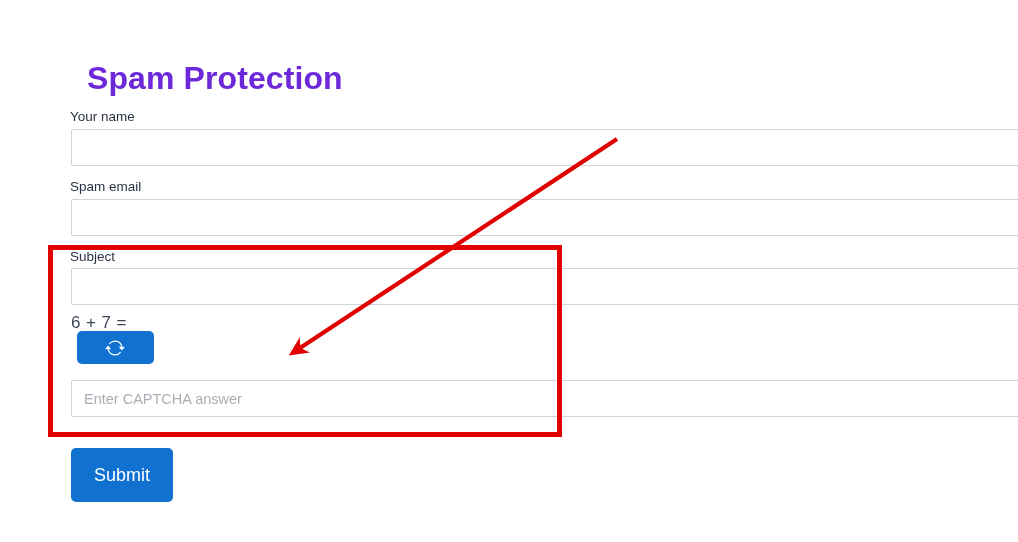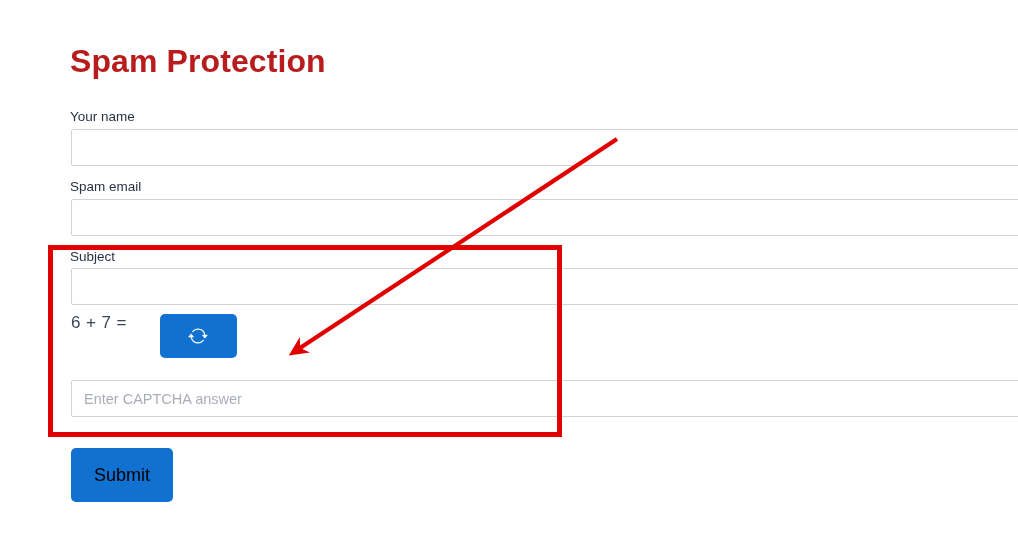--- a/index.html
+++ b/index.html
@@ -14,25 +14,25 @@
     overflow: hidden;
     font-family: "Liberation Sans", sans-serif;
     -webkit-font-smoothing: antialiased;
   }
 
   
   .page-title {
     position: absolute;
     left: 70px;
     top: 42px;
-    margin: 0;
+    margin: 17px;
     font-size: 32px;
     font-weight: 700;
     letter-spacing: 0.1px;
-    color: #b91c1c;
+    color: #6d28d9;
     line-height: 1.2;
     white-space: nowrap;
   }
 
   
   .form-area {
     position: absolute;
     left: 0;
     top: 0;
     width: 975px;
@@ -77,21 +77,22 @@
   .input-subject { top: 268px; }
   .input-captcha { top: 380px; }
 
   
   .captcha-row {
     position: absolute;
     left: 71px;
     top: 314px;
     height: 50px;
     display: flex;
-    align-items: flex-start;
+    align-items: center;
+    flex-direction: column;
   }
   .captcha-question {
     font-size: 17px;
     color: #3d4557;
     line-height: 1;
     white-space: nowrap;
     margin-right: 33px;
     letter-spacing: 0.4px;
   }
   .refresh-button {
@@ -113,21 +114,21 @@
   
   .submit-button {
     position: absolute;
     left: 71px;
     top: 448px;
     width: 102px;
     height: 54px;
     border: none;
     border-radius: 5px;
     background: #1071d0;
-    color: #000000;
+    color: #ffffff;
     font-family: "Liberation Sans", sans-serif;
     font-size: 18px;
     line-height: 1;
     cursor: pointer;
     padding: 0;
   }
 
   
   .annotation-layer {
     position: absolute;

